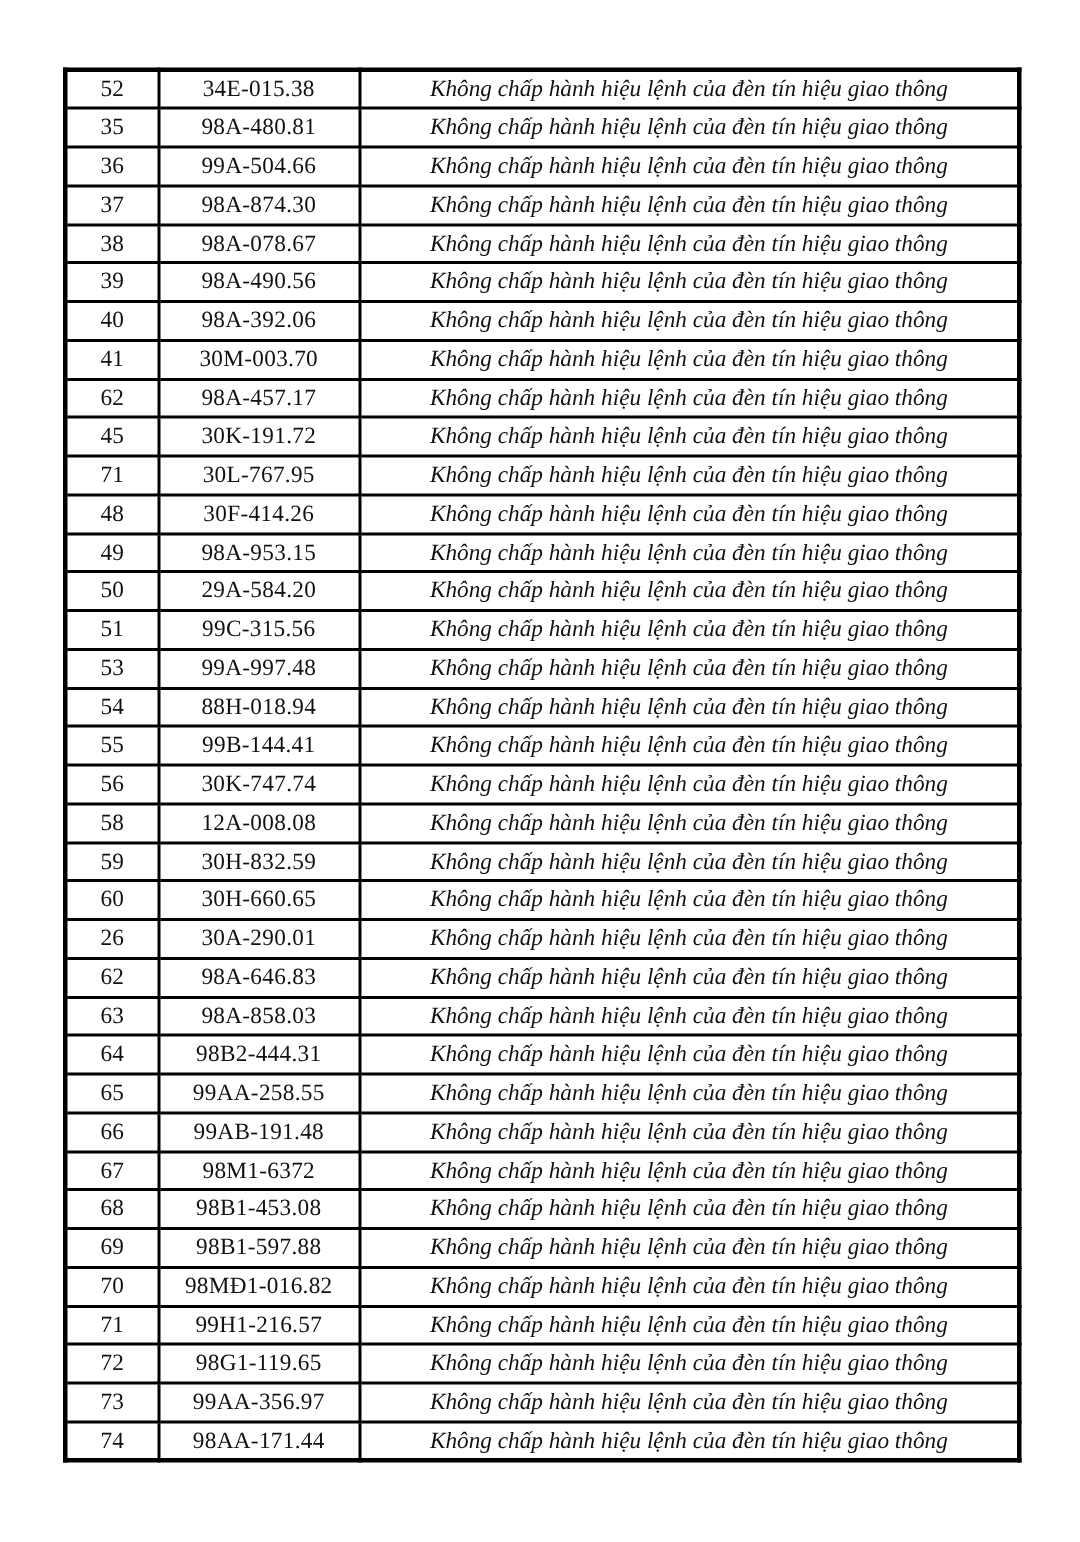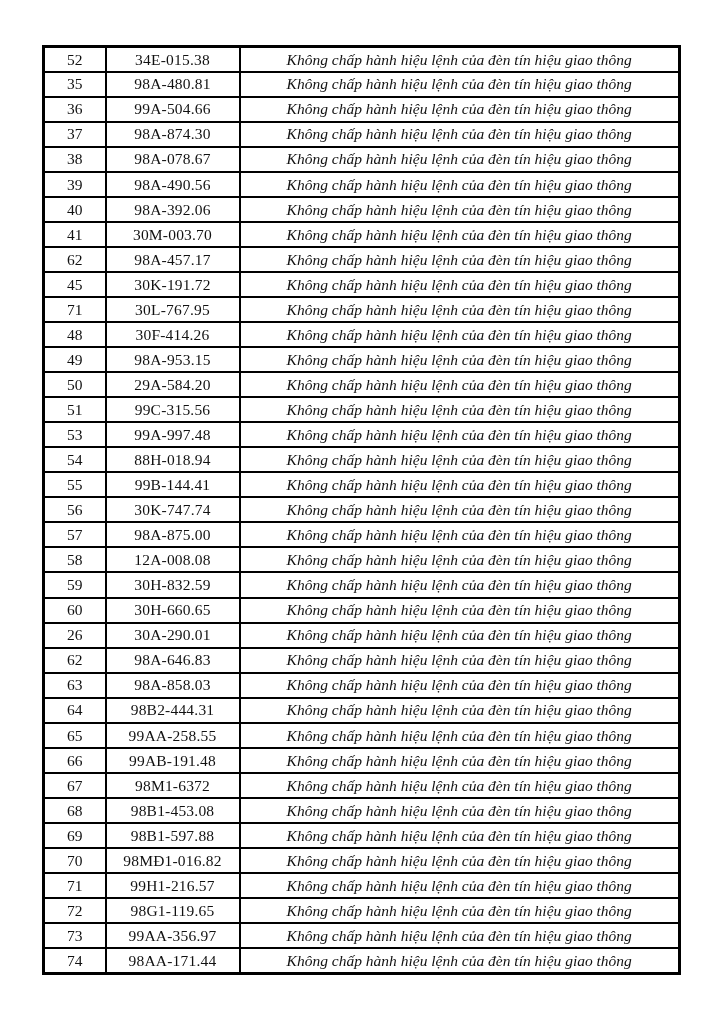--- a/index.html
+++ b/index.html
@@ -140,25 +140,20 @@
           <td class="col-no">55</td>
           <td class="col-plate">99B-144.41</td>
           <td class="col-violation">Không chấp hành hiệu lệnh của đèn tín hiệu giao thông</td>
         </tr>
         <tr>
           <td class="col-no">56</td>
           <td class="col-plate">30K-747.74</td>
           <td class="col-violation">Không chấp hành hiệu lệnh của đèn tín hiệu giao thông</td>
         </tr>
         <tr>
-          <td class="col-no">57</td>
-          <td class="col-plate">98A-875.00</td>
-          <td class="col-violation">Không chấp hành hiệu lệnh của đèn tín hiệu giao thông</td>
-        </tr>
-        <tr>
           <td class="col-no">58</td>
           <td class="col-plate">12A-008.08</td>
           <td class="col-violation">Không chấp hành hiệu lệnh của đèn tín hiệu giao thông</td>
         </tr>
         <tr>
           <td class="col-no">59</td>
           <td class="col-plate">30H-832.59</td>
           <td class="col-violation">Không chấp hành hiệu lệnh của đèn tín hiệu giao thông</td>
         </tr>
         <tr>

